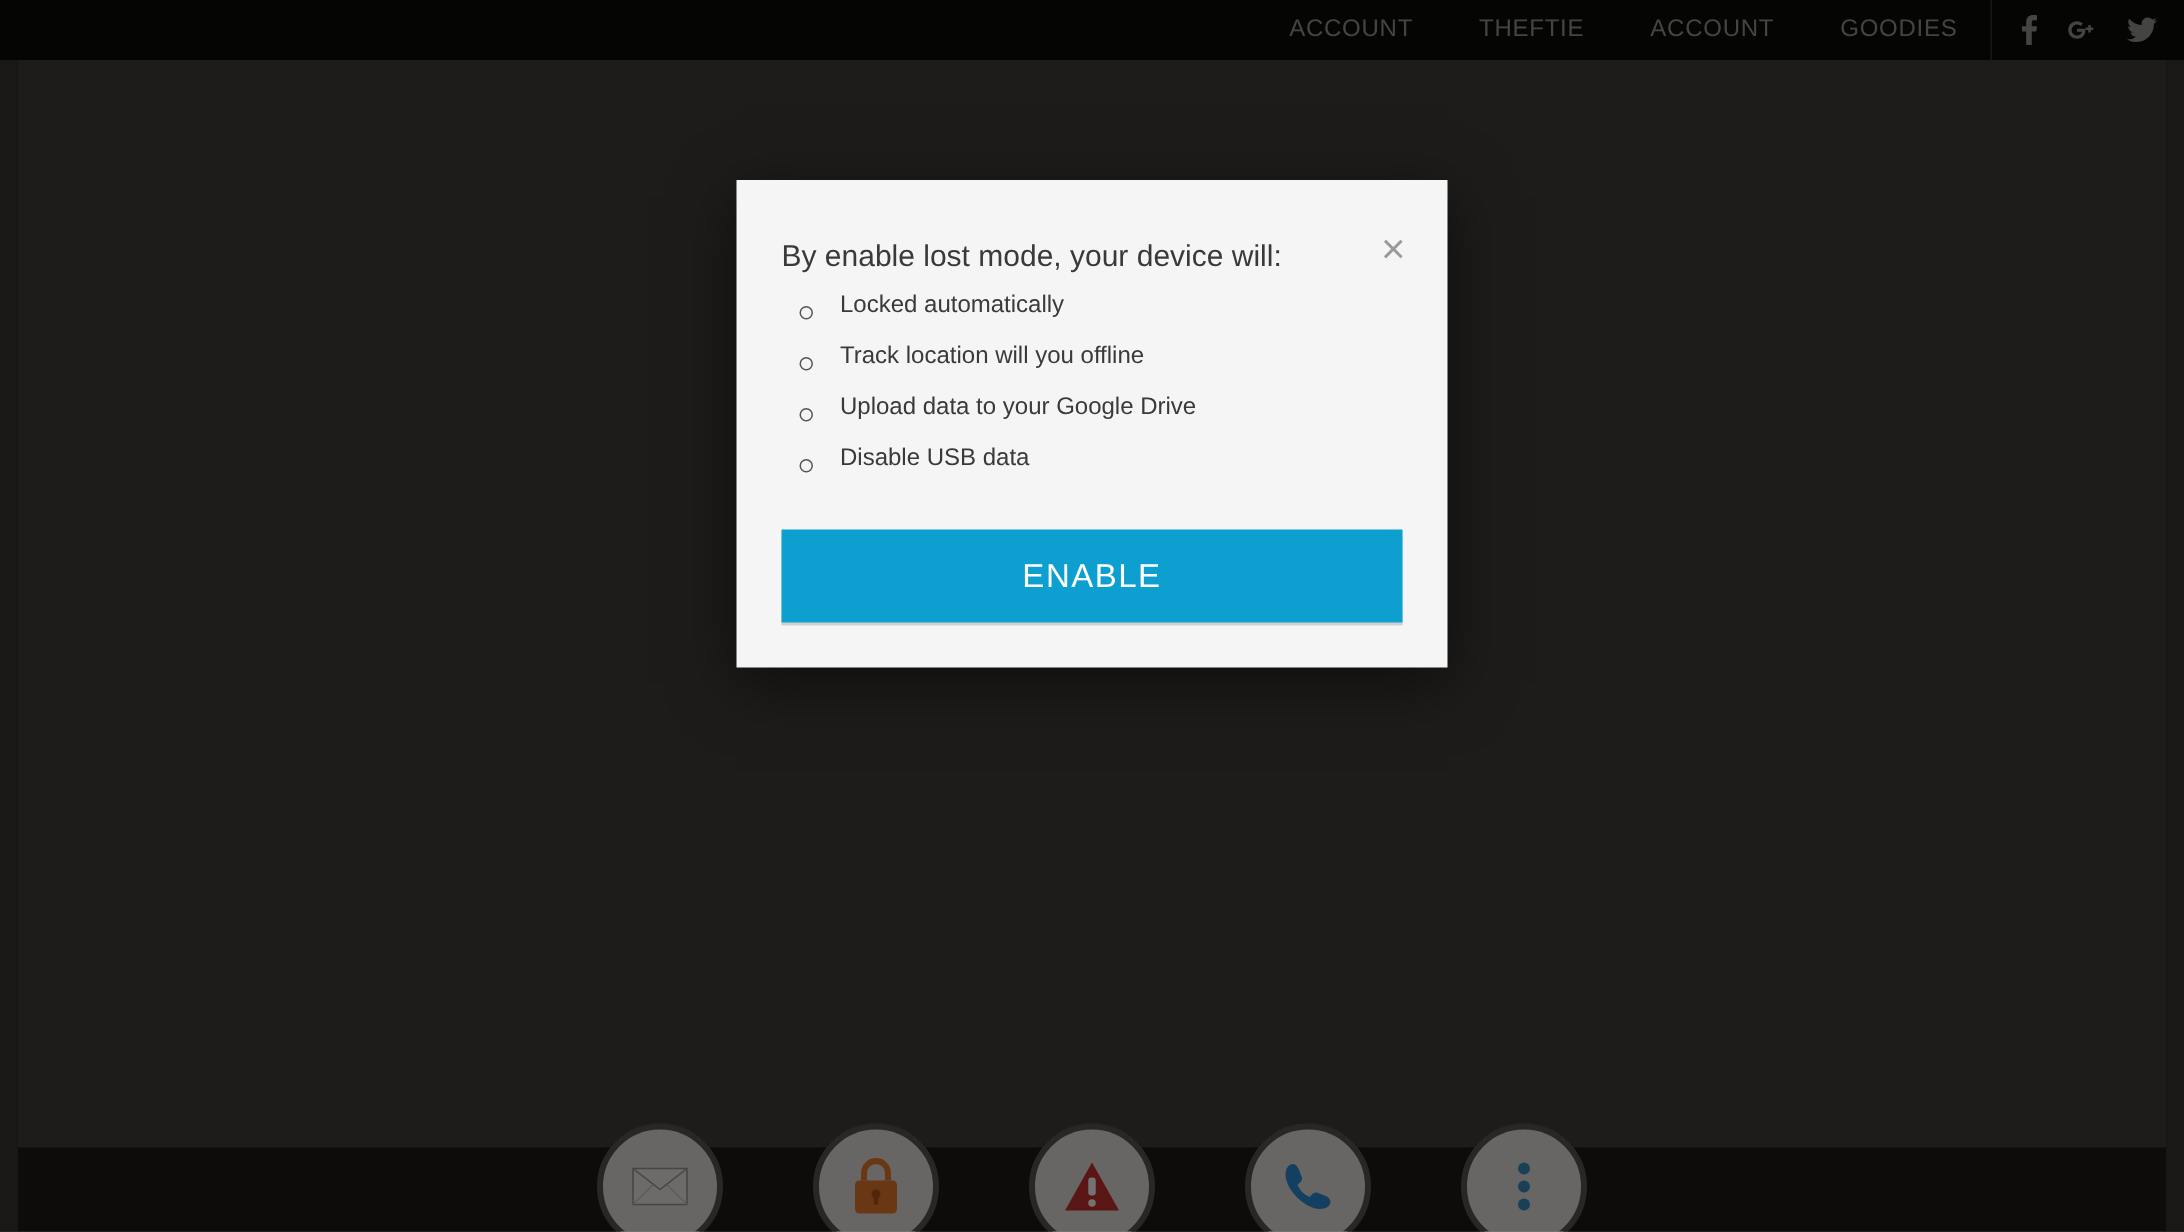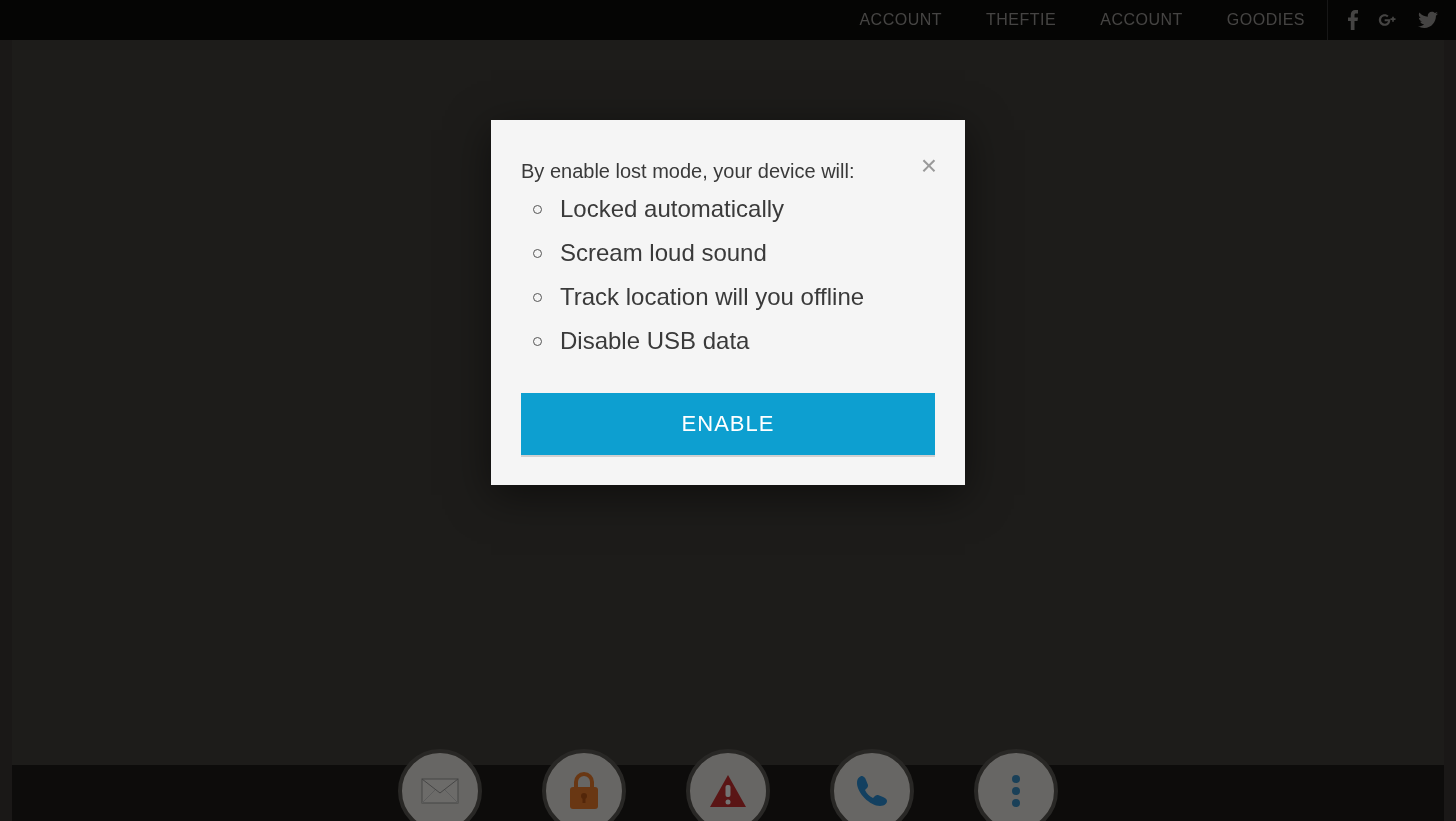--- a/index.html
+++ b/index.html
@@ -100,25 +100,25 @@
       margin-bottom: 4px;
     }
 
     .modal-list {
       list-style: none;
       padding-left: 12px;
     }
 
     .modal-list li {
       color: #3a3a3a;
-      font-size: 24px;
+      font-size: 16px;
       font-weight: 400;
       padding: 8px 0;
       display: flex;
-      align-items: center;
+      align-items: flex-end;
     }
 
     .modal-list li::before {
       content: '';
       display: inline-block;
       width: 7px;
       height: 7px;
       border: 1.5px solid #555;
       border-radius: 50%;
       margin-right: 18px;
@@ -251,24 +251,24 @@
 
 <div class="overlay">
   <div class="modal">
     <div class="modal-close">×</div>
     <div class="modal-description">By enable lost mode, your device will:</div>
     <ul class="modal-list">
       <li>
           <span>Locked automatically</span>
         </li>
       <li>
-          <span>Scream loud sound</span>
-        </li>
-      <li>
           <span>Track location will you offline</span>
+        </li>
+      <li>
+          <span>Upload data to your Google Drive</span>
         </li>
       <li>
           <span>Disable USB data</span>
         </li>
     </ul>
     <button class="enable-button">ENABLE</button>
   </div>
 </div>
 
 </body></html>

